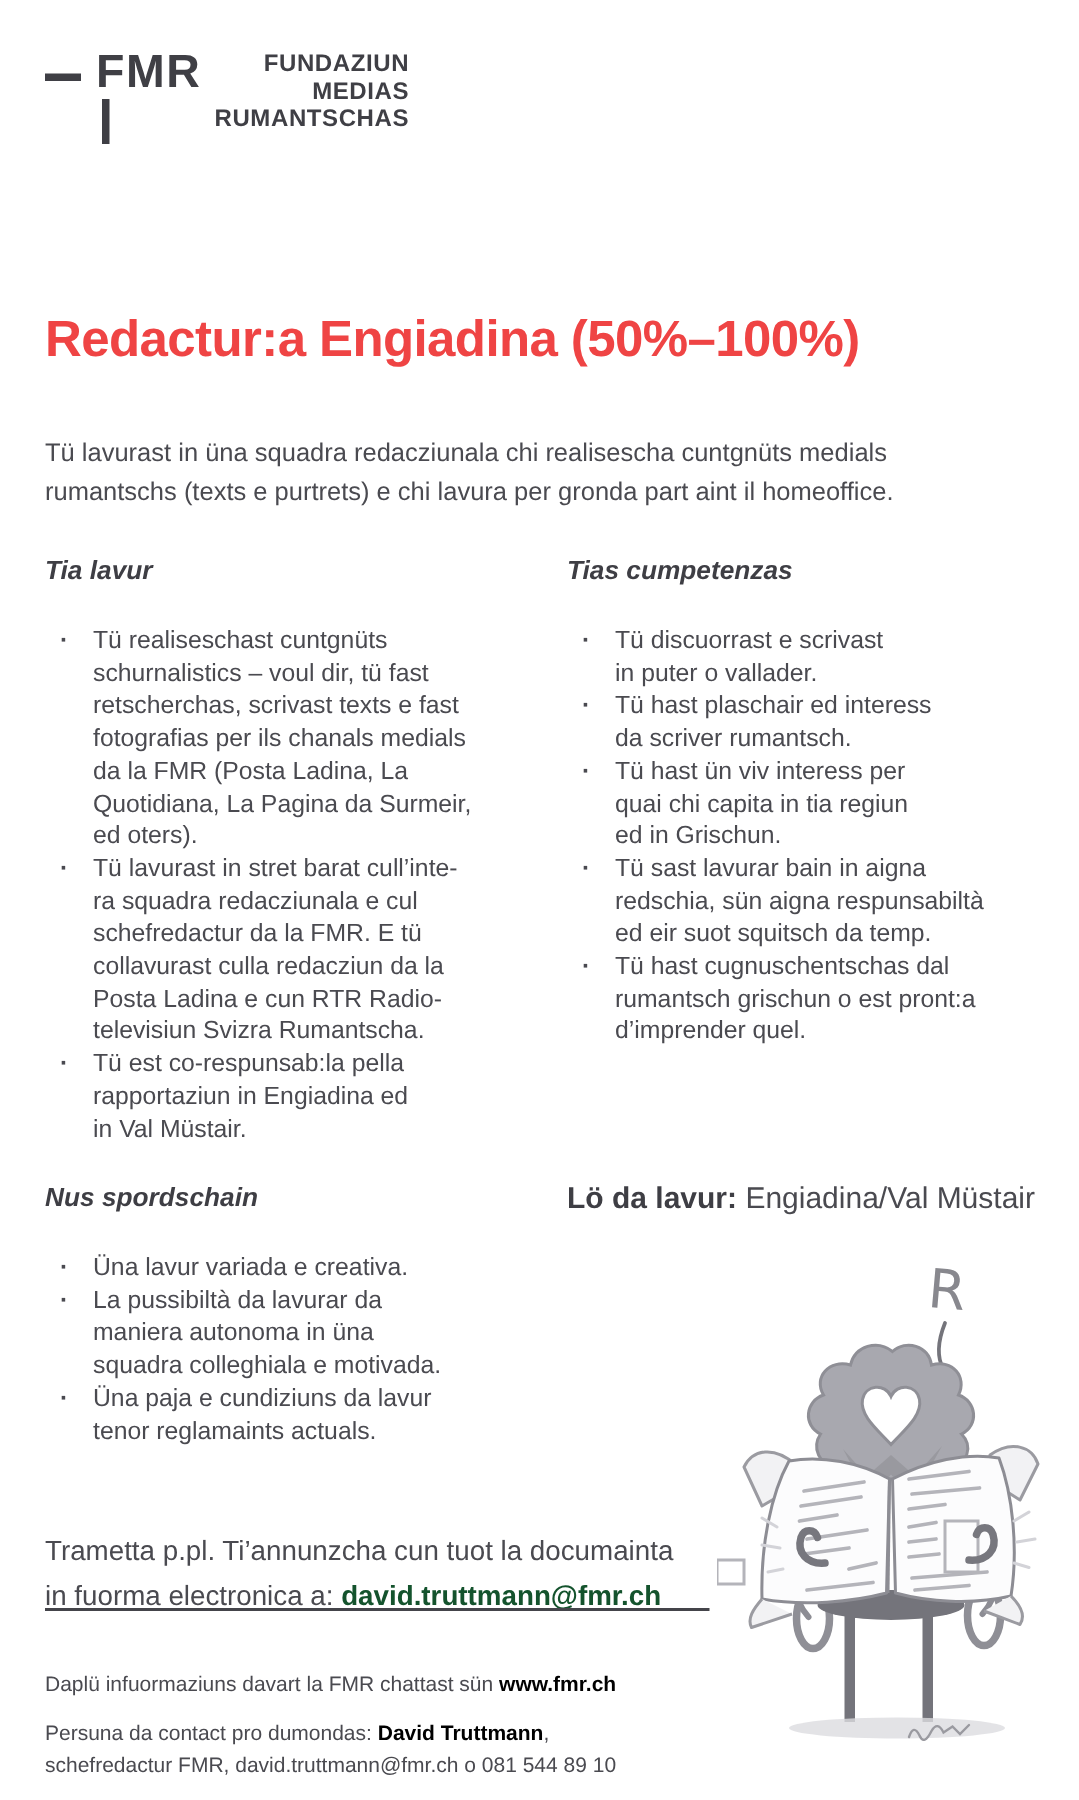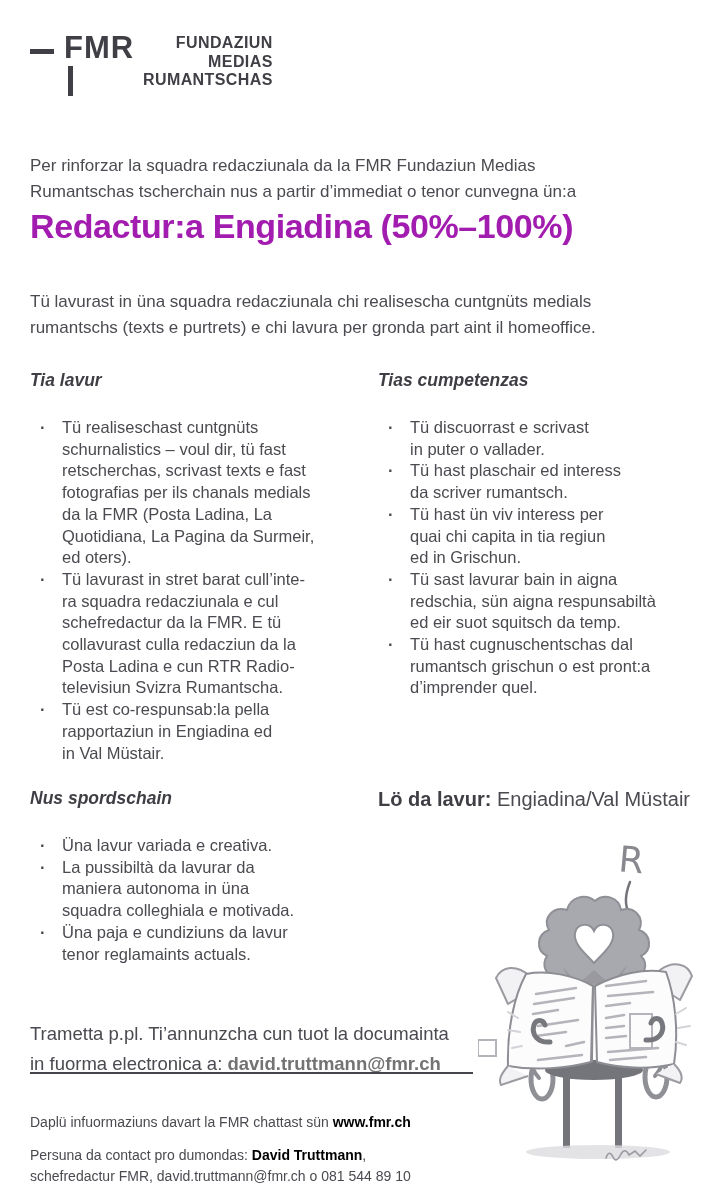--- a/index.html
+++ b/index.html
@@ -10,33 +10,33 @@
   }
   
   .logo{position:absolute;left:30px;top:30px;text-align:right;}
   .logo-dash{position:absolute;left:0;top:19px;width:24px;height:5px;background:#3f3f45;}
   .logo-acronym{position:absolute;left:34px;top:0;font-size:31px;font-weight:700;color:#3f3f45;letter-spacing:1px;}
   .logo-bar{position:absolute;left:38px;top:36px;width:5px;height:30px;background:#3f3f45;}
   .logo-name{position:absolute;left:113px;top:4px;font-size:16px;line-height:18.5px;font-weight:700;color:#3f3f45;letter-spacing:.4px;}
   
   .pre{white-space:pre-line;}
   .intro{position:absolute;left:30px;top:136px;width:668px;font-size:17px;line-height:26px;}
-  .title{position:absolute;left:30px;top:206px;margin:0;font-size:34px;line-height:40px;font-weight:700;color:#a21caf;letter-spacing:-.4px;}
+  .title{position:absolute;left:30px;top:206px;margin:0;font-size:34px;line-height:40px;font-weight:700;color:#ef4444;letter-spacing:-.4px;}
   .lead{position:absolute;left:30px;top:272px;width:672px;font-size:17px;line-height:26px;}
   .col-head{font-size:17.5px;font-weight:700;color:#3e3e44;margin:0 0 26px 0;font-style:italic;}
   .list{list-style:none;margin:0;padding:0;font-size:16.5px;line-height:21.7px;}
   .list li{position:relative;padding-left:32px;white-space:pre-line;}
   .list li::before{content:"·";position:absolute;left:10px;top:0;font-weight:700;color:#4a4a50;}
   .sec-tasks{position:absolute;left:30px;top:370px;width:340px;}
   .sec-skills{position:absolute;left:378px;top:370px;width:330px;}
   .sec-offer{position:absolute;left:30px;top:788px;width:340px;}
   .sec-location{position:absolute;left:378px;top:788px;width:330px;font-size:20px;}
   .sec-location .lbl{font-weight:700;color:#3e3e44;}
   .apply{position:absolute;left:30px;top:1000px;width:480px;font-size:18.5px;line-height:30px;}
-  .apply strong{color:#737373;}
+  .apply strong{color:#14532d;}
   .rule{position:absolute;left:30px;top:1072px;width:443px;height:2px;background:#44444a;}
   .footer-info{position:absolute;left:30px;top:1098px;width:470px;font-size:14px;line-height:21px;}
   .footer-contact{position:absolute;left:30px;top:1131px;width:470px;font-size:14px;line-height:21px;}
   .footer-info strong,.footer-contact strong{color:#000000;}
   
   .illustration{position:absolute;left:478px;top:818px;width:242px;height:372px;}
 </style>
 </head>
 <body>
 
@@ -46,22 +46,20 @@
     <div class="logo-dash"></div>
     <div class="logo-acronym">FMR</div>
     <div class="logo-bar"></div>
     <div class="logo-name">
       <div>FUNDAZIUN</div>
       <div>MEDIAS</div>
       <div>RUMANTSCHAS</div>
     </div>
   </div>
 
-  <p class="intro pre">Per rinforzar la squadra redacziunala da la FMR Fundaziun Medias
-Rumantschas tscherchain nus a partir d’immediat o tenor cunvegna ün:a</p>
 
   <h1 class="title">Redactur:a Engiadina (50%–100%)</h1>
 
   <p class="lead pre">Tü lavurast in üna squadra redacziunala chi realisescha cuntgnüts medials
 rumantschs (texts e purtrets) e chi lavura per gronda part aint il homeoffice.</p>
 
   <section class="sec-tasks">
     <h2 class="col-head">Tia lavur</h2>
     <ul class="list">
       <li>Tü realiseschast cuntgnüts

